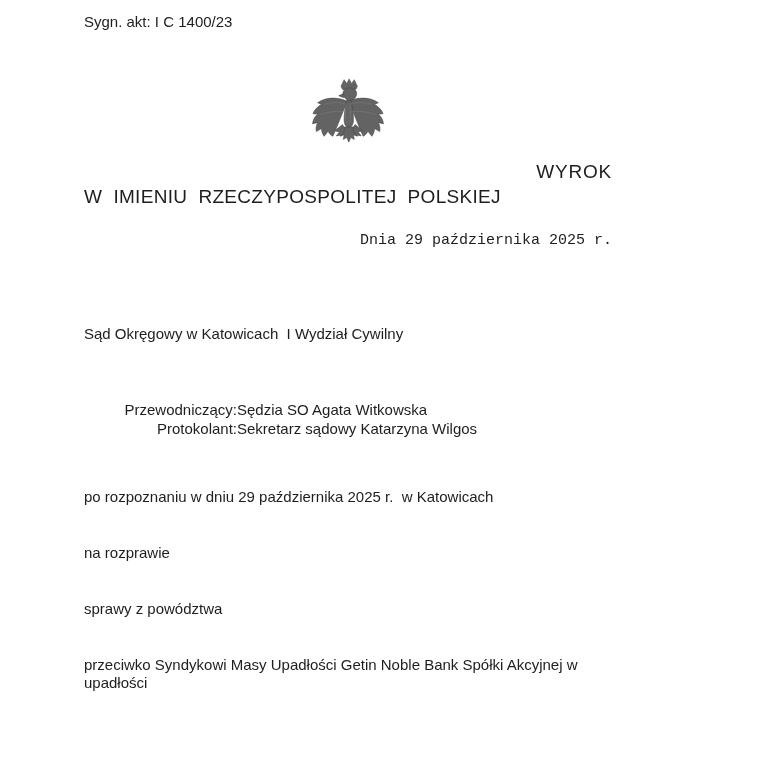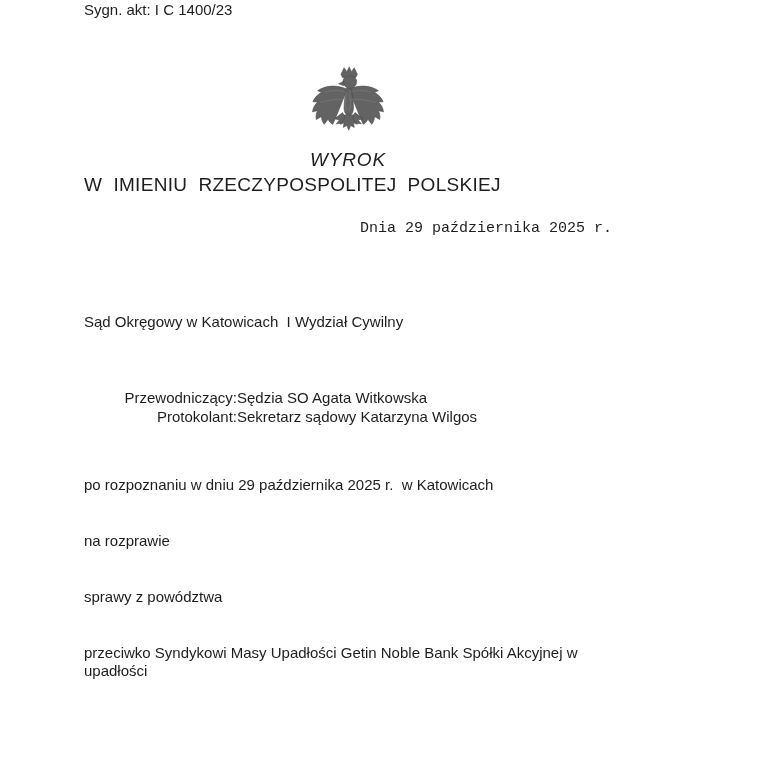--- a/index.html
+++ b/index.html
@@ -7,39 +7,38 @@
   body {
     width: 768px;
     height: 768px;
     overflow: hidden;
     font-family: "Liberation Sans", "DejaVu Sans", sans-serif;
     color: #1e1e1e;
   }
   .page {
     width: 696px;
     height: 768px;
-    padding: 0 84px 0 84px;
+    padding: 12px 84px 0 84px;
   }
   .case-number {
     font-size: 15px;
     line-height: 19px;
   }
   .emblem-wrap {
     margin-top: 46px;
     height: 78px;
     text-align: center;
   }
   .emblem-wrap svg { display: inline-block; }
   .title {
     margin-top: 6px;
-    text-align: center;
+    text-align: right;
     font-size: 19px;
     line-height: 22px;
     letter-spacing: 0.8px;
-    font-style: italic;
   }
   .subtitle {
     margin-top: 3px;
     text-align: left;
     font-size: 19px;
     line-height: 22px;
     letter-spacing: 0.3px;
     white-space: pre-wrap;
   }
   .date-line {

